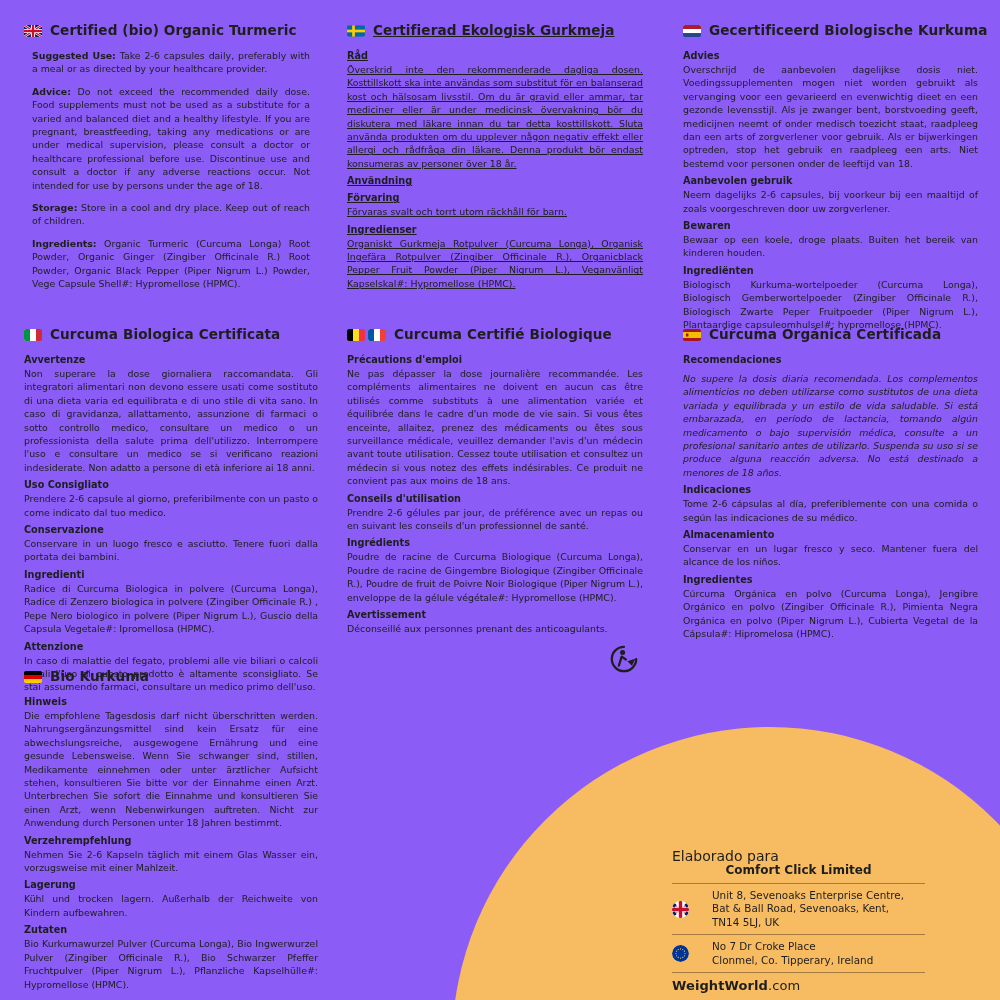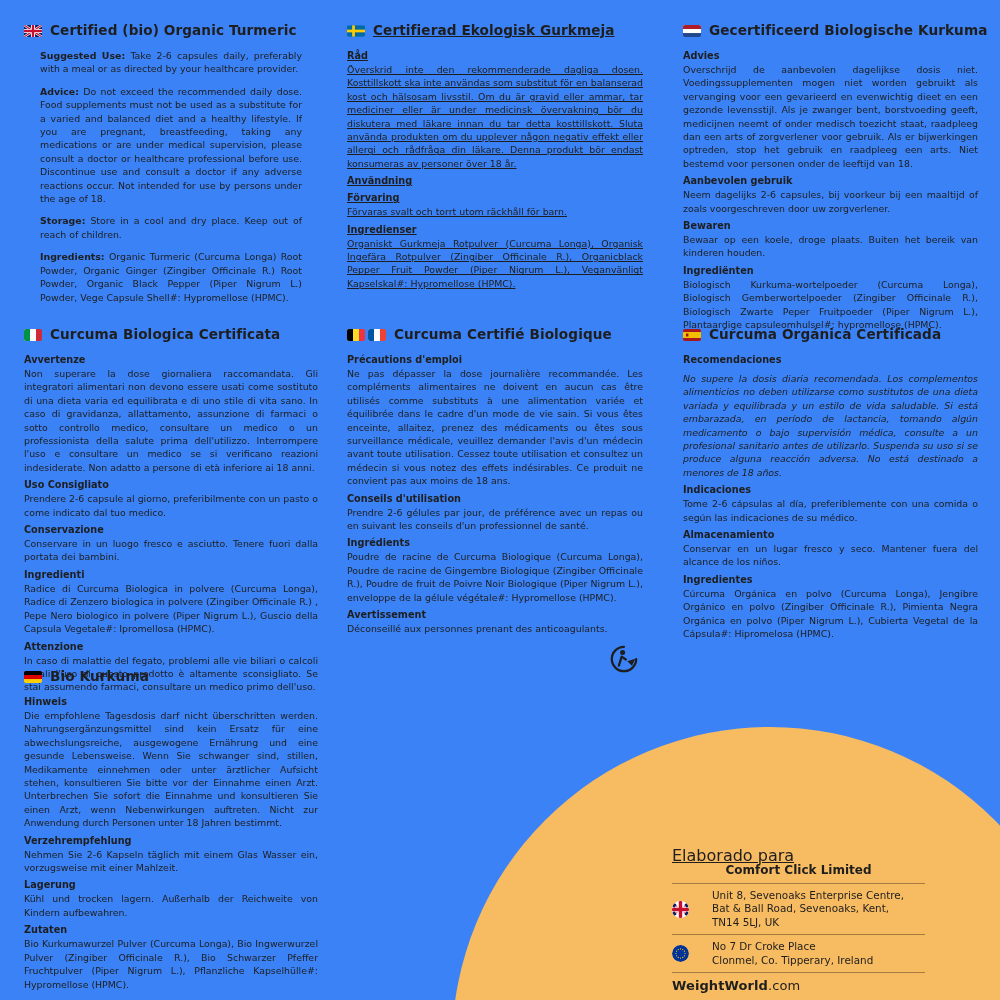--- a/index.html
+++ b/index.html
@@ -1,39 +1,39 @@
 <!DOCTYPE html>
 <html><head>
 <meta charset="utf-8">
 <style>
   html,body{margin:0;padding:0;background:#FBEDD2;}
-  .label{position:relative;width:1000px;height:1000px;background:#3b82f6;overflow:hidden;
+  .label{position:relative;width:1000px;height:1000px;background:#8b5cf6;overflow:hidden;
          font-family:"DejaVu Sans","Liberation Sans",sans-serif;color:#1E1E1E;}
   .circle{position:absolute;left:452px;top:727px;width:636px;height:636px;border-radius:50%;
           background:#F7BB62;}
   .sec{position:absolute;}
   #sec-en{left:24px;top:22px;width:294px;}
   #sec-sv{left:347px;top:22px;width:296px;text-decoration:underline;}
   #sec-nl{left:683px;top:22px;width:295px;}
   #sec-it{left:24px;top:326px;width:294px;}
   #sec-fr{left:347px;top:326px;width:296px;}
   #sec-es{left:683px;top:326px;width:295px;}
   #sec-de{left:24px;top:668px;width:294px;}
   .ttl{display:flex;align-items:center;gap:8px;margin:0 0 10px;}
   .ttl h2{font-size:13.6px;font-weight:700;margin:0;line-height:17px;letter-spacing:.1px;white-space:nowrap;}
   .flag{display:inline-flex;flex:none;}
   .flag svg{display:block;border-radius:2px;}
   .flagpair{display:inline-flex;gap:3px;flex:none;}
-  .para{font-size:9.4px;line-height:13.4px;margin:0 16px 9px;text-align:justify;}
+  .para{font-size:9.4px;line-height:13.4px;margin:0 8px 9px;text-align:justify;}
   .blk h3{font-size:9.7px;font-weight:700;margin:4px 0 1px;line-height:13px;}
   .blk p{font-size:9.4px;line-height:13.4px;margin:0;text-align:justify;}
   #sec-es .blk:first-of-type p{margin-top:6px;font-style:italic;}
   .triman-row{display:flex;justify-content:flex-end;margin:8px 4px 0 0;}
   .footer{position:absolute;left:672px;top:849px;width:253px;}
-  .made{font-size:16px;line-height:14px;text-decoration:underline;}
+  .made{font-size:14px;line-height:14px;}
   .company{font-size:12px;font-weight:700;line-height:15px;text-align:center;}
   .div{border:0;border-top:1px solid rgba(82,62,28,.5);margin:5px 0;}
   .addr-row{display:flex;gap:23px;align-items:center;}
   .round-flag{width:17px;height:17px;border-radius:50%;overflow:hidden;flex:none;
               display:flex;align-items:center;justify-content:center;}
   .addr{font-size:10.4px;line-height:13.4px;}
   .site{font-size:13px;margin-top:3px;letter-spacing:.1px;}
   .site b{font-weight:700;}
 </style>
 </head>

